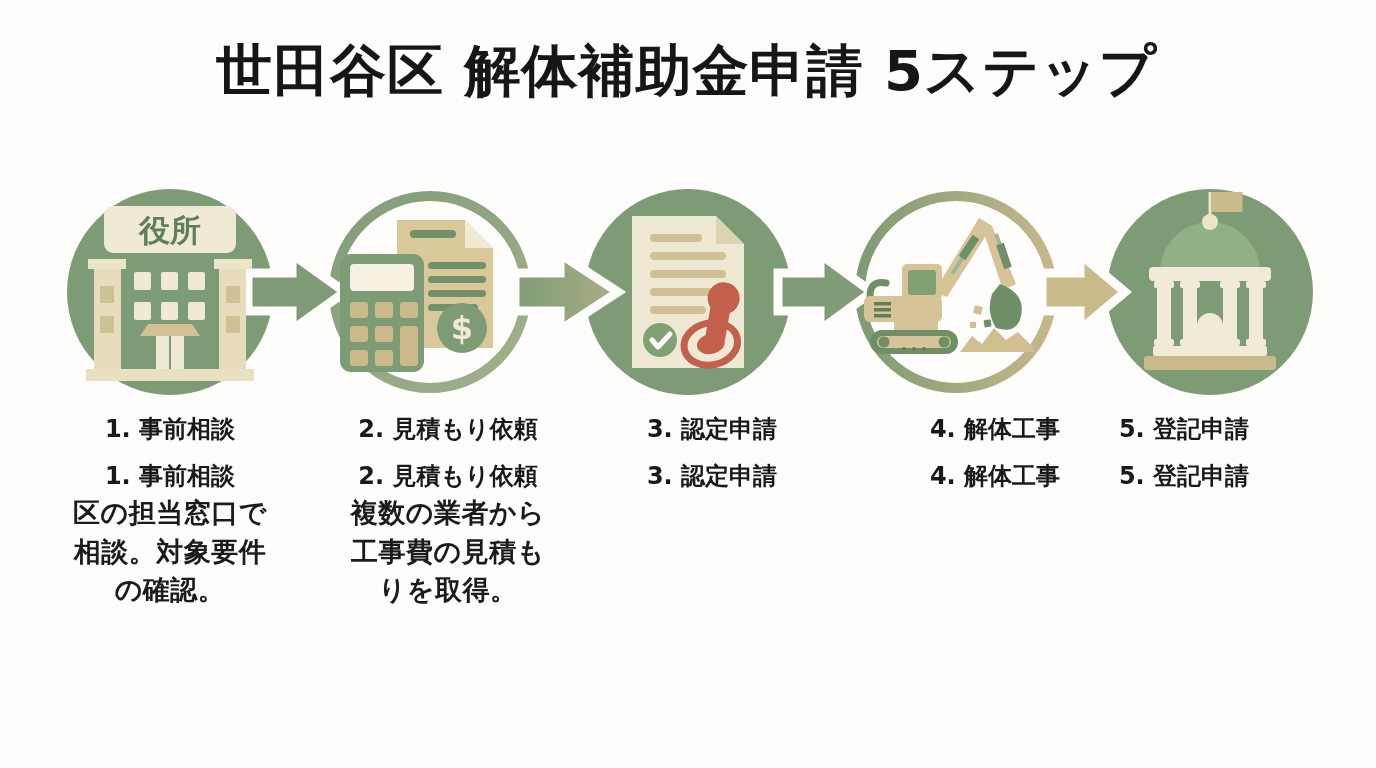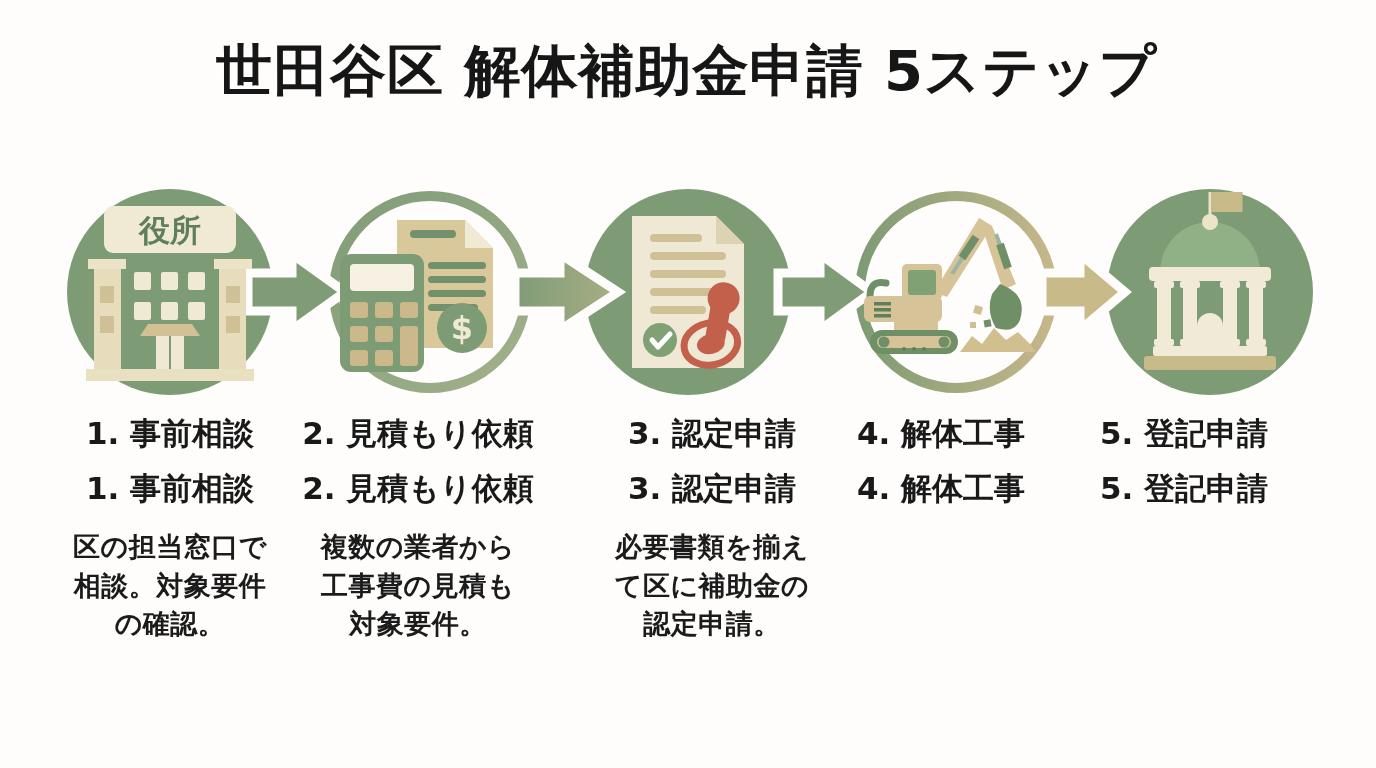--- a/index.html
+++ b/index.html
@@ -17,26 +17,26 @@
     text-align:center;
     font-size:56px;font-weight:700;letter-spacing:1px;
     color:#161616;
   }
   .flow-svg{position:absolute;top:175px;left:0;}
   .col{
     position:absolute;top:416px;width:270px;
     text-align:center;
   }
   .col .step-label{
-    font-size:31px;font-weight:800;line-height:1.15;color:#191919;
+    font-size:24px;font-weight:800;line-height:1.15;color:#191919;
     white-space:nowrap;
   }
   .col .step-label.repeat{margin-top:19px;}
   .col .step-desc{
-    margin-top:22px;
+    margin-top:4px;
     font-size:27px;font-weight:700;line-height:1.42;
     color:#1b1b1b;white-space:pre-line;letter-spacing:0.5px;
   }
 </style>
 </head>
 <body>
 
 <div class="stage">
 
   <div class="title">世田谷区 解体補助金申請 5ステップ</div>
@@ -199,35 +199,32 @@
     </g>
   </svg>
 
   <div class="col" style="left:35px">
     <div class="step-label">1. 事前相談</div>
     <div class="step-label repeat">1. 事前相談</div>
     <div class="step-desc">区の担当窓口で
 相談。対象要件
 の確認。</div>
   </div>
-  <div class="col" style="left:283px">
+  <div class="col" style="left:313px">
     <div class="step-label">2. 見積もり依頼</div>
     <div class="step-label repeat">2. 見積もり依頼</div>
     <div class="step-desc">複数の業者から
 工事費の見積も
-対象要件。</div>
+りを取得。</div>
   </div>
   <div class="col" style="left:577px">
     <div class="step-label">3. 認定申請</div>
     <div class="step-label repeat">3. 認定申請</div>
-    <div class="step-desc">必要書類を揃え
-て区に補助金の
-認定申請。</div>
-  </div>
-  <div class="col" style="left:806px">
+  </div>
+  <div class="col" style="left:860px">
     <div class="step-label">4. 解体工事</div>
     <div class="step-label repeat">4. 解体工事</div>
   </div>
   <div class="col" style="left:1049px">
     <div class="step-label">5. 登記申請</div>
     <div class="step-label repeat">5. 登記申請</div>
   </div>
 
 </div>
 

